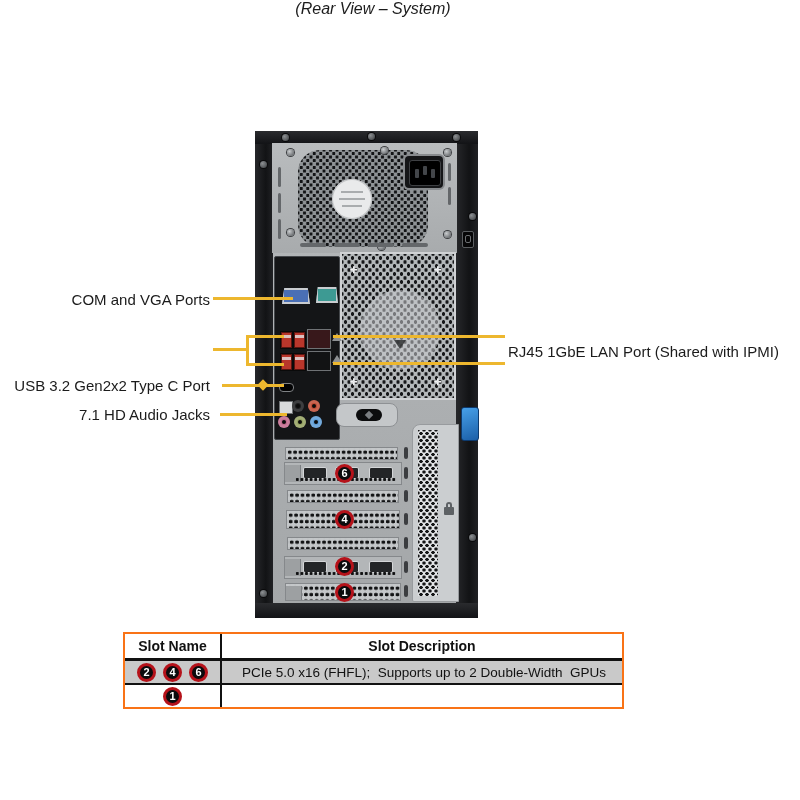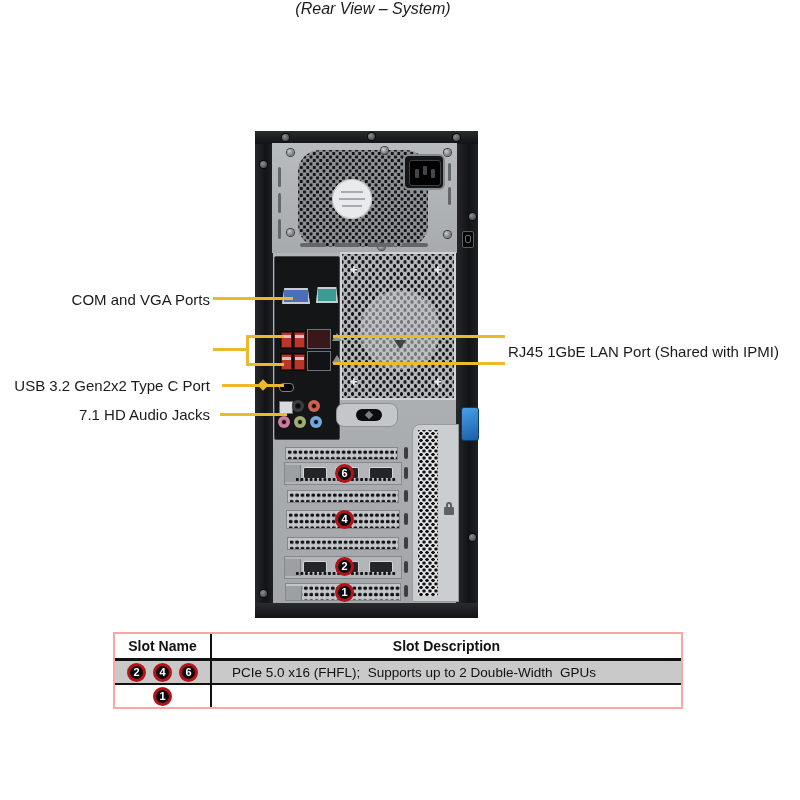--- a/index.html
+++ b/index.html
@@ -95,21 +95,21 @@
   #kensington{left:207px;top:100px;width:10px;height:15px;background:#060607;border:1px solid #5b5e61;border-radius:2px;}
   #kensington::after{content:"";display:block;width:4px;height:6px;border:1px solid #6c6f72;border-radius:2px;margin:3px auto 0;}
   #latch{left:206px;top:276px;width:16px;height:32px;background:linear-gradient(160deg,#47a0e8,#1b5fa8);border:1px solid #0d3a6e;border-radius:3px;}
 
   
   .badge{display:inline-flex;align-items:center;justify-content:center;width:13px;height:13px;border-radius:50%;
          background:#0b0b0d;border:3px solid #b5121a;color:#fff;font-size:11px;font-weight:bold;line-height:1;}
   .badge-abs{position:absolute;}
 
   
-  #slot-table{left:113px;top:632px;width:570px;border:2px solid #fca5a5;box-sizing:border-box;background:#fff;}
+  #slot-table{left:123px;top:632px;width:501px;border:2px solid #f97316;box-sizing:border-box;background:#fff;}
   .t-row{display:flex;align-items:stretch;}
   .t-col1{width:97px;flex:0 0 97px;border-right:2px solid #111;display:flex;align-items:center;justify-content:center;gap:7px;box-sizing:border-box;}
   .t-col2{flex:1;display:flex;align-items:center;box-sizing:border-box;}
   #t-head{height:24px;border-bottom:3px solid #111;}
   #t-head .t-col1,#t-head .t-col2{justify-content:center;font-weight:bold;font-size:14px;color:#111;}
   .t-data{height:22px;font-size:13.5px;color:#111;}
   .t-data .t-col2{padding-left:20px;white-space:pre;}
   #t-row1{background:#c9c9c9;border-bottom:2px solid #111;}
 </style>
 </head>

